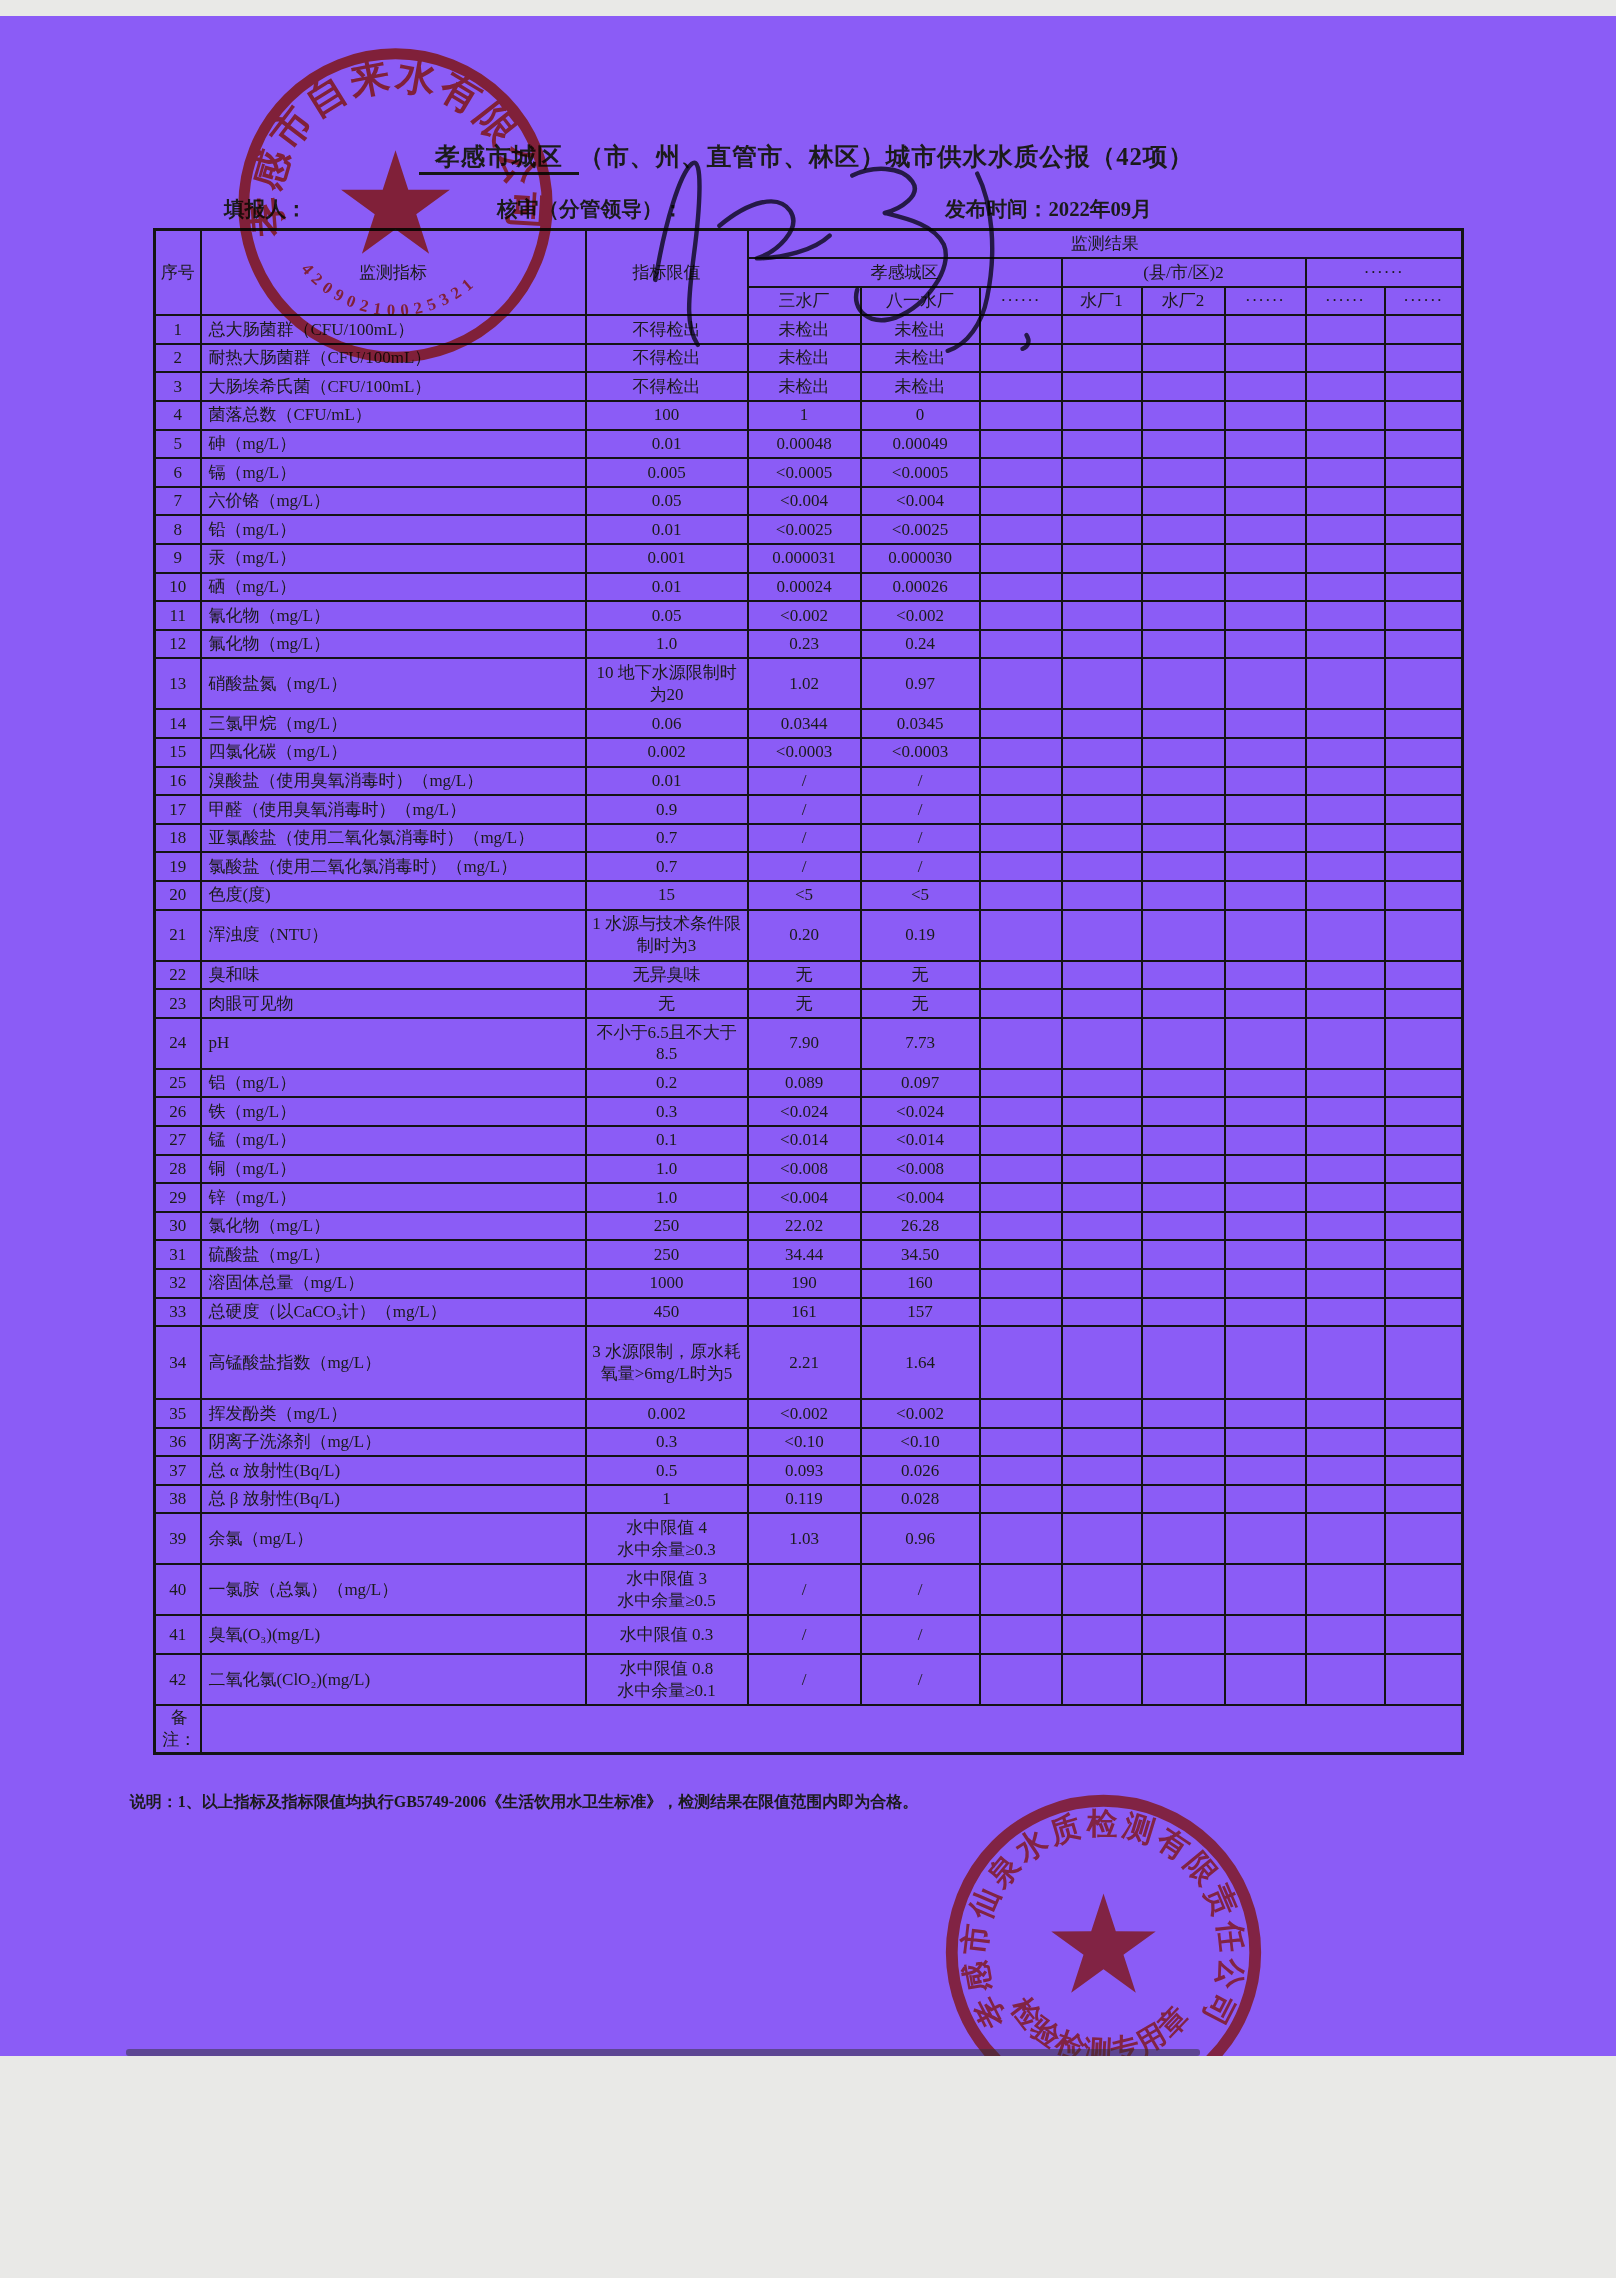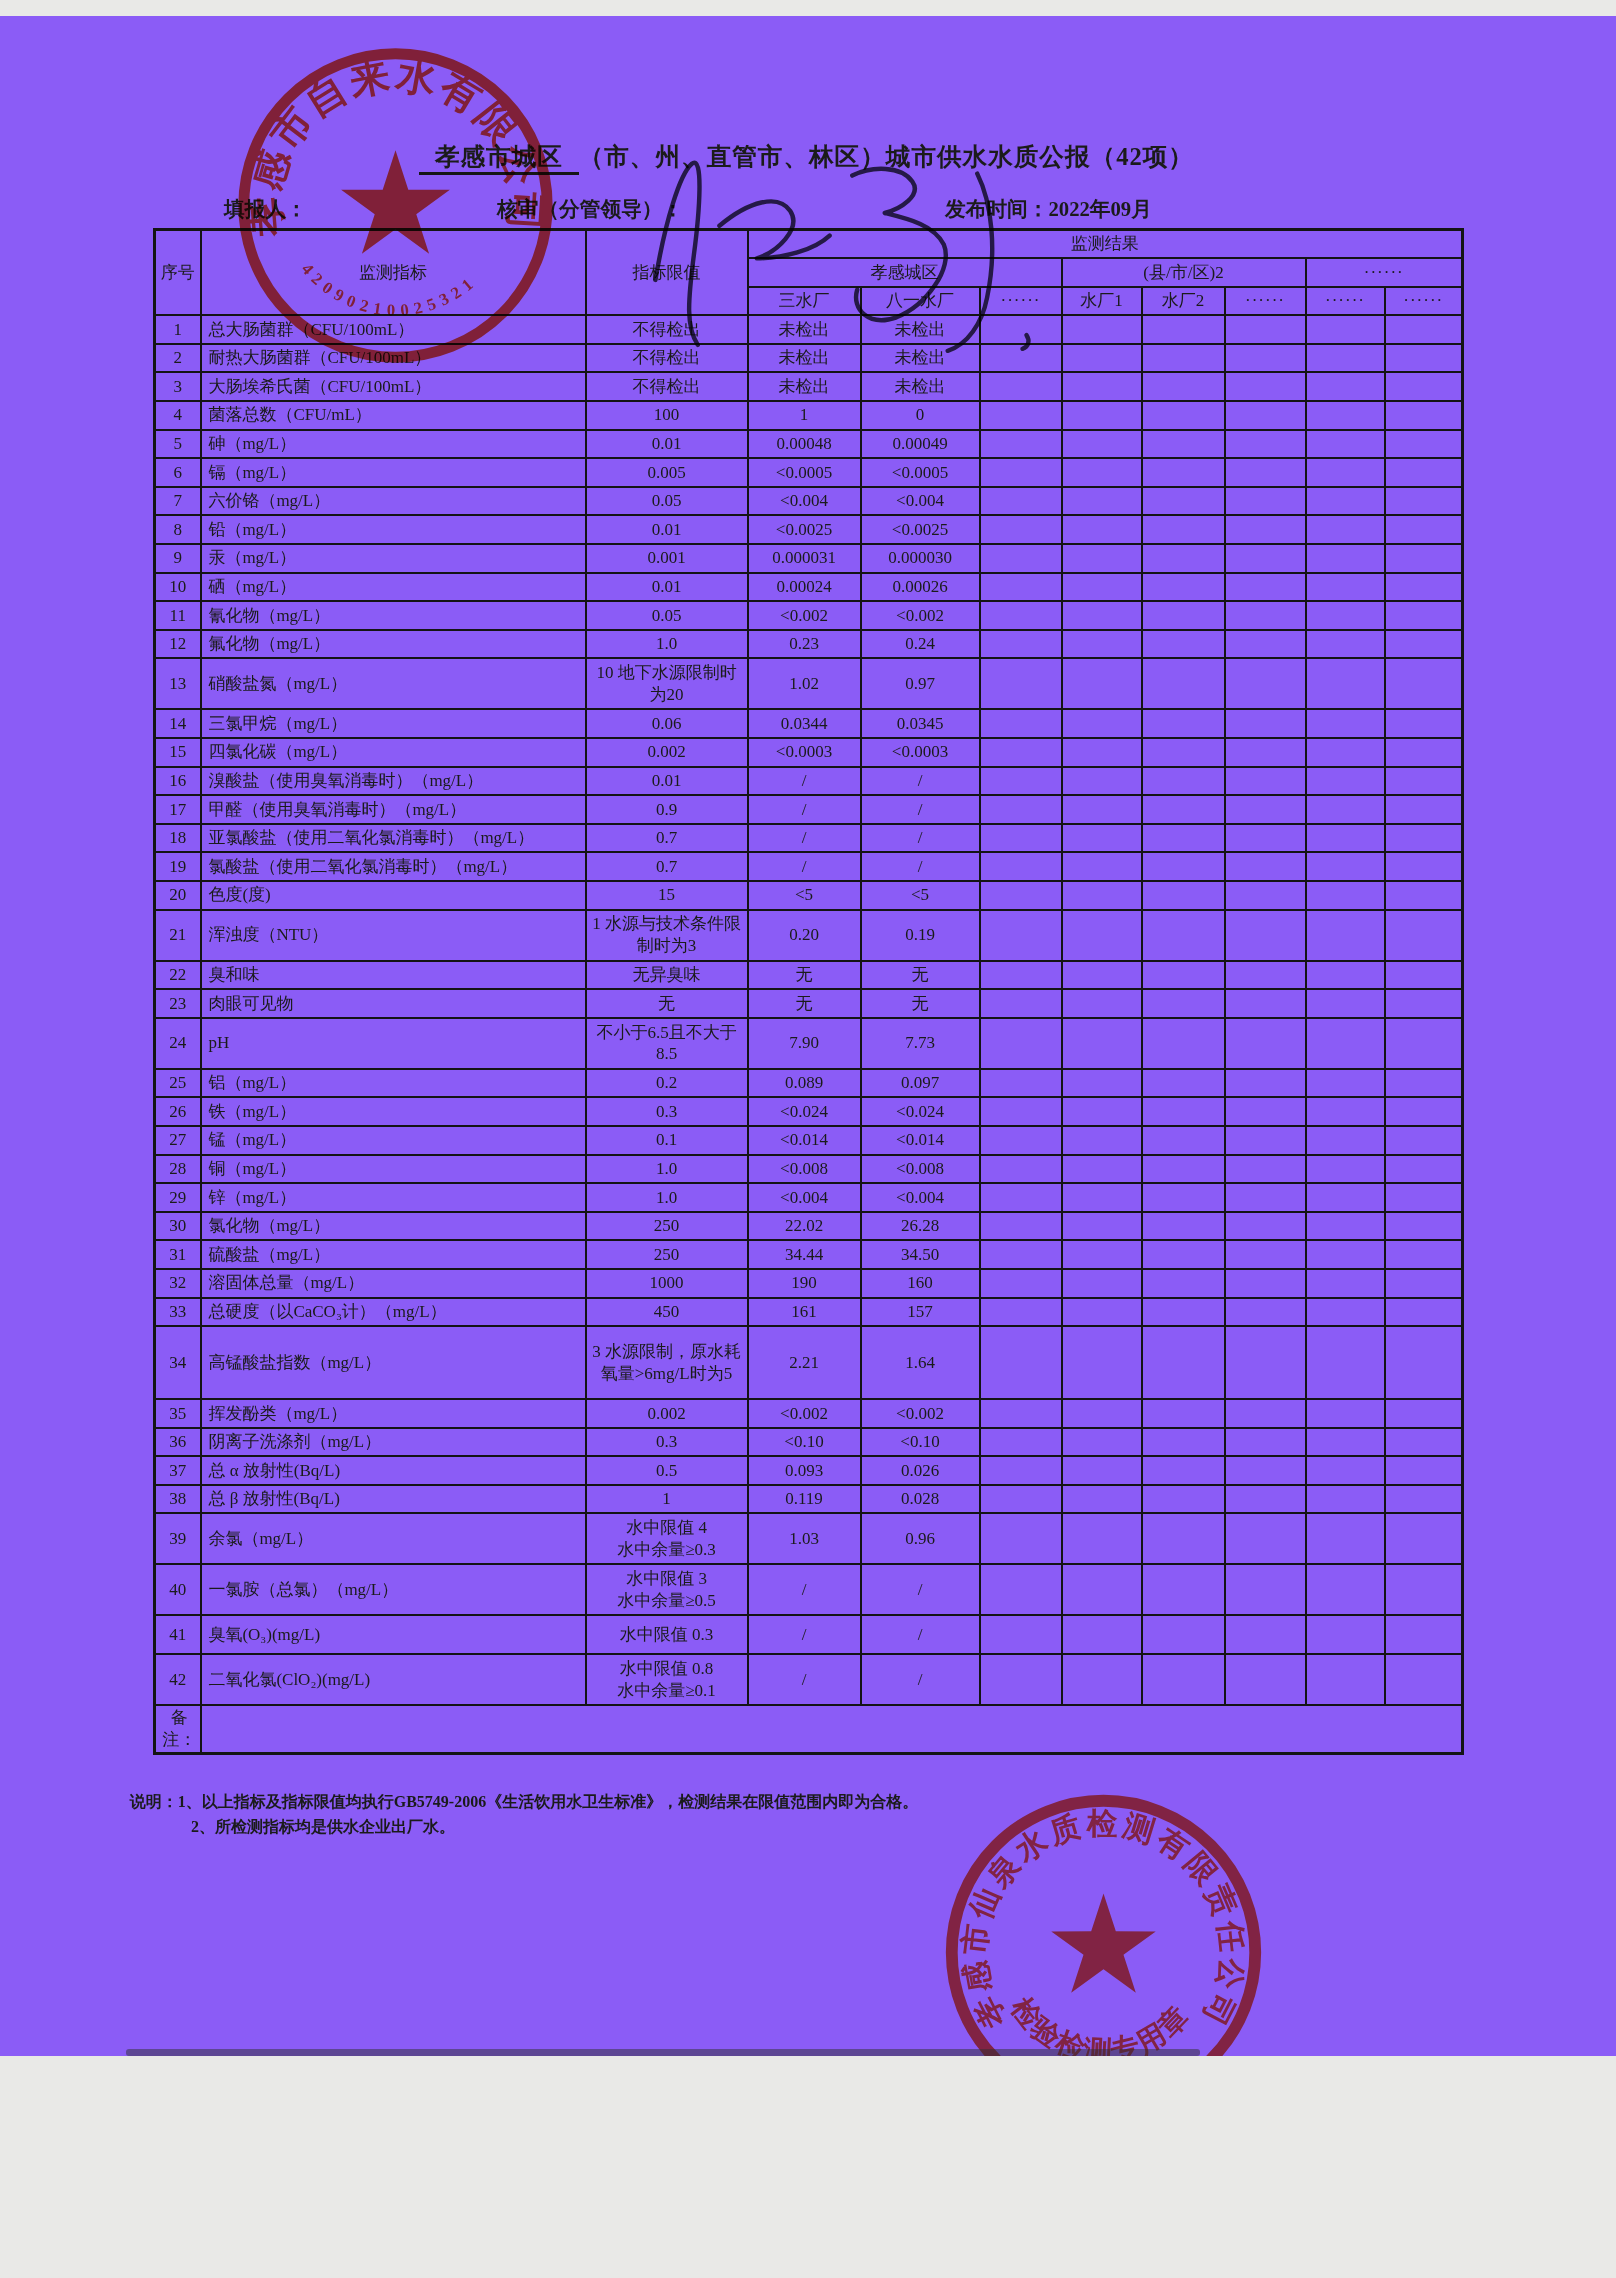--- a/index.html
+++ b/index.html
@@ -655,21 +655,20 @@
     <tfoot>
       <tr class="remark-row">
         <td class="remark-cell">备注：</td>
         <td colspan="10"></td>
       </tr>
     </tfoot>
   </table>
 
   <div class="notes">
     <p class="n1">说明：1、以上指标及指标限值均执行GB5749-2006《生活饮用水卫生标准》，检测结果在限值范围内即为合格。</p>
-    <p class="n2">2、所检测指标均是供水企业出厂水。</p>
   </div>
 
   <svg class="stamp stamp-top" width="335" height="335" viewBox="0 0 340 340">
     <g fill="none" stroke="#e8421f">
       <circle cx="170" cy="170" r="154" stroke-width="11"></circle>
     </g>
     <polygon fill="#e8421f" stroke="none" points="170,114 183,154 225.2,154.1 191.1,178.9 204.1,218.9 170,194.2 135.9,218.9 148.9,178.9 114.8,154.1 157,154"></polygon>
     <path id="arcTop1" d="M 56,200 A 118,118 0 1 1 284,200" fill="none" stroke="none"></path>
     <path id="arcBot1" d="M 74,235 A 122,122 0 0 0 266,235" fill="none" stroke="none"></path>
     <text fill="#e8421f" font-size="40" letter-spacing="3" font-family="Liberation Serif, serif" font-weight="bold">

